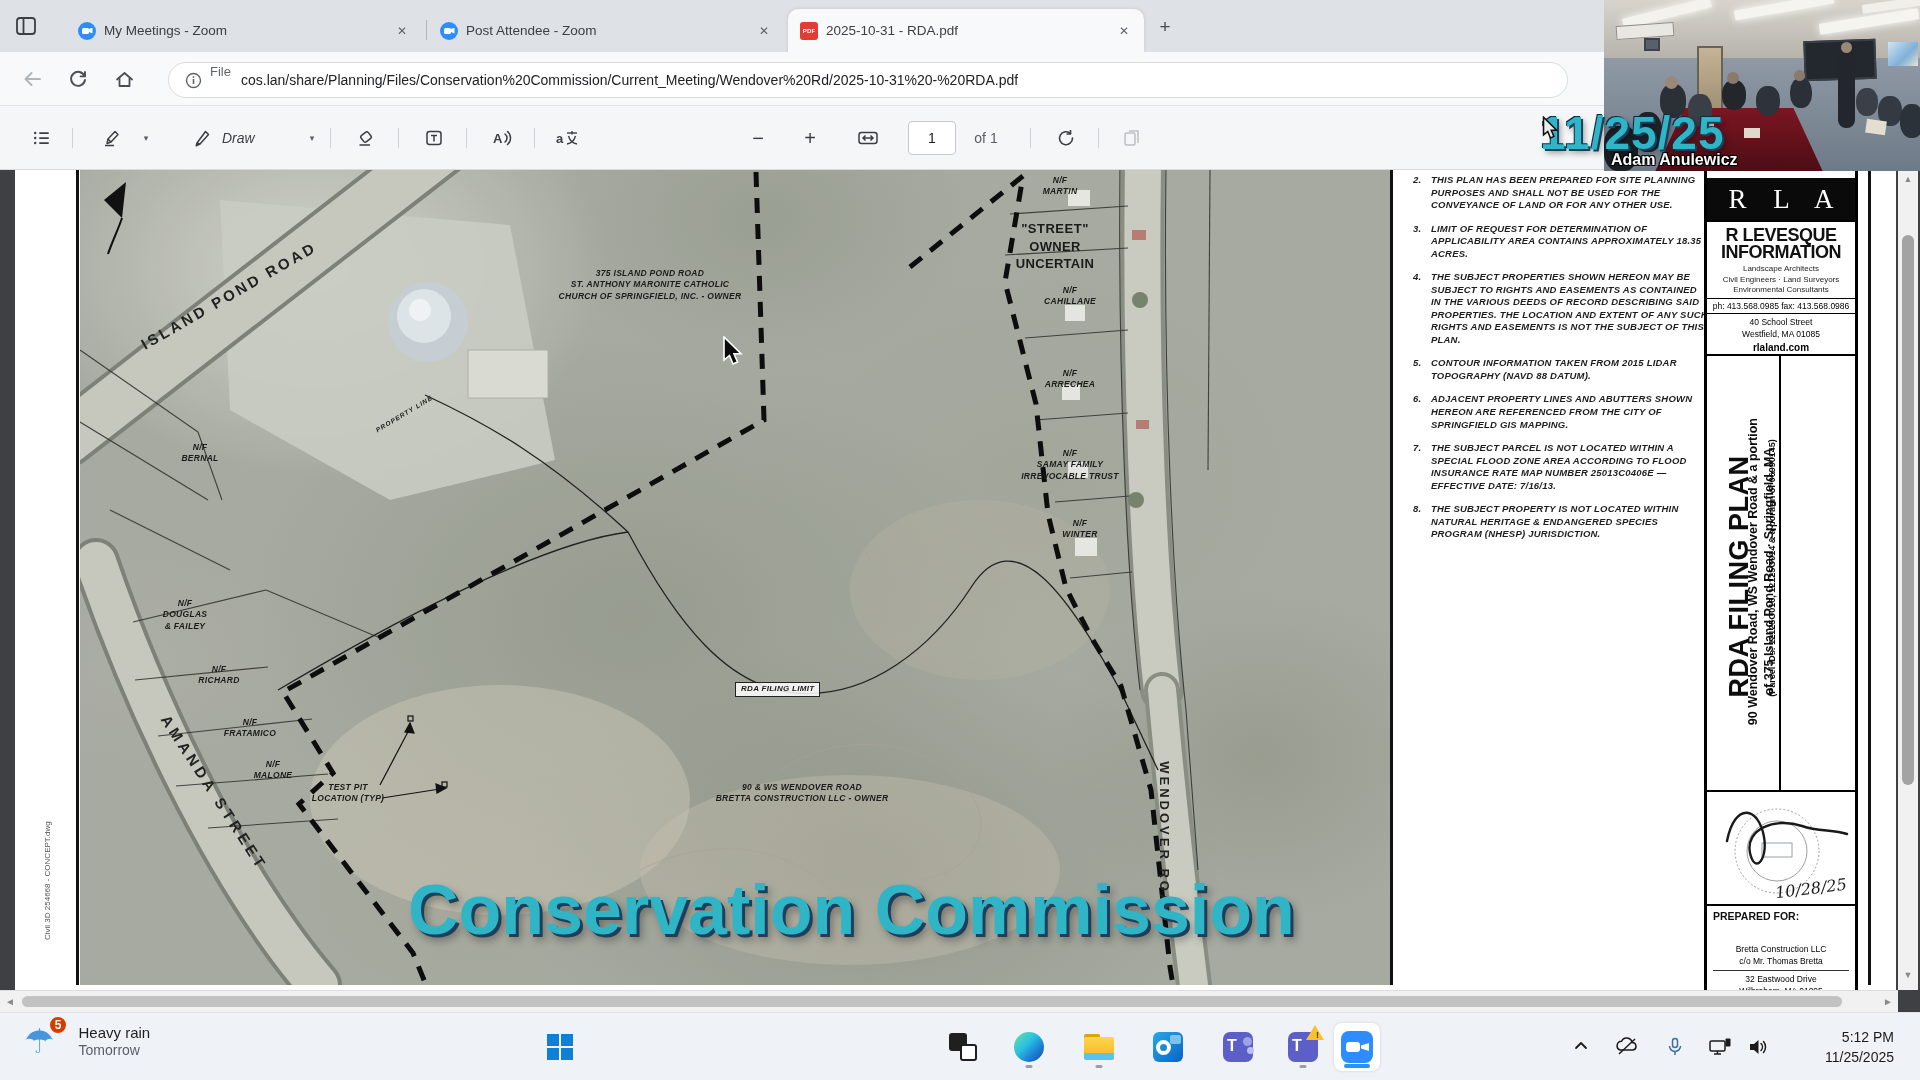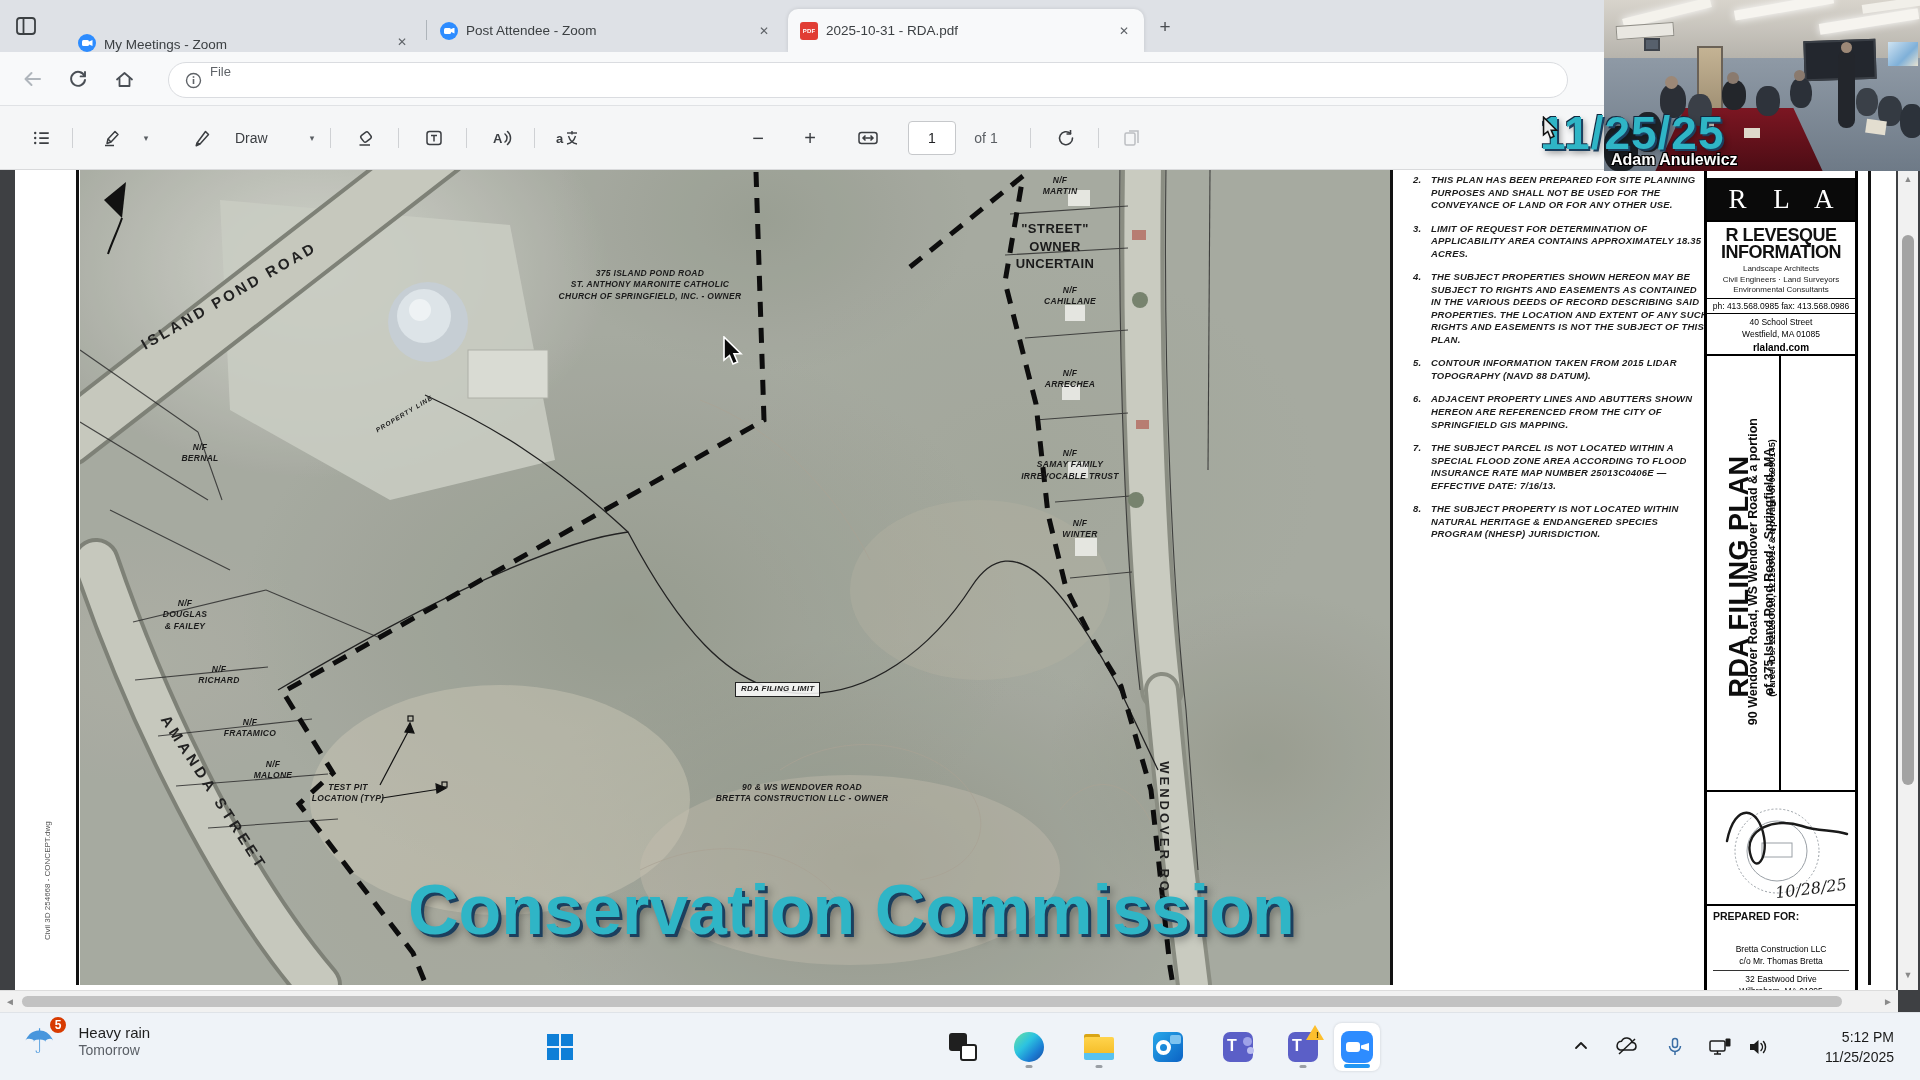--- a/index.html
+++ b/index.html
@@ -27,21 +27,21 @@
   #urlpill { position:absolute; left:168px; top:10px; width:1400px; height:36px; background:#ffffff; border:1px solid #dadce0; border-radius:18px; display:flex; align-items:center; padding:0 16px; }
   #urlpill .scheme { font-size:13px; color:#5f6368; margin:0 10px 17px 8px; }
   #urlpill .url { font-size:14px; color:#202124; white-space:nowrap; overflow:hidden; }
 
   #pdfbar { position:absolute; left:0; top:106px; width:1920px; height:64px; background:#f5f6f7; border-bottom:1px solid #d9dadc; }
   .pbtn { position:absolute; top:16px; height:32px; min-width:32px; display:flex; align-items:center; justify-content:center; border-radius:6px; color:#3b3e42; }
   .pbtn.txt { font-size:14px; color:#3b3e42; }
   .psep { position:absolute; top:22px; width:1px; height:20px; background:#cfd1d4; }
   .chev { font-size:9px; color:#5a5e63; }
   #pagebox { position:absolute; left:908px; top:15px; width:48px; height:34px; border:1px solid #c6c8cb; border-radius:4px; background:#fff; text-align:center; font-size:14px; color:#202124; font-family:"Liberation Sans",sans-serif; }
-  .drawlabel { font-size:14.5px; color:#3b3e42; margin:0 19px; }
+  .drawlabel { font-size:14.5px; color:#3b3e42; margin:0 6px;font-style:italic; }
 
   
   #viewer { position:absolute; left:0; top:170px; width:1920px; height:842px; background:#3e4043; overflow:hidden; }
   #page { position:absolute; left:15px; top:0; width:1881px; height:842px; background:#ffffff; }
   .frameline { position:absolute; background:#111; }
 
   #map { position:absolute; left:65px; top:0; width:1310px; height:815px; overflow:hidden;
     background:
       radial-gradient(ellipse 420px 300px at 18% 12%, rgba(206,208,199,.92), rgba(206,208,199,0) 70%),
       radial-gradient(ellipse 300px 220px at 52% 6%, rgba(128,136,120,.6), transparent 70%),
@@ -133,21 +133,21 @@
 <div id="screen">
 
   <div id="tabstrip">
     <div class="tabactions">
       <svg width="24" height="24" viewBox="0 0 24 24">
           <rect x="3" y="4" width="18" height="16" rx="3" fill="none" stroke="#3c4043" stroke-width="1.8"></rect>
           <line x1="9.5" y1="4" x2="9.5" y2="20" stroke="#3c4043" stroke-width="1.8"></line>
         </svg>
     </div>
 
-    <div class="tab" style="left:66px;align-items:flex-end;">
+    <div class="tab" style="left:66px;">
       <span class="favicon zoomfav"></span>
       <span class="title">My Meetings - Zoom</span>
       <span class="close">✕</span>
     </div>
     <div class="tabsep" style="left:426px;"></div>
 
     <div class="tab" style="left:428px;">
       <span class="favicon zoomfav"></span>
       <span class="title">Post Attendee - Zoom</span>
       <span class="close">✕</span>
@@ -180,20 +180,21 @@
           <path d="M5.5,9.5 V17 H15.5 V9.5" stroke="#4a4f55" stroke-width="1.8" stroke-linecap="round" stroke-linejoin="round"></path>
         </svg>
     </div>
     <div id="urlpill">
       <svg width="17" height="17" viewBox="0 0 17 17">
           <circle cx="8.5" cy="8.5" r="7" fill="none" stroke="#5f6368" stroke-width="1.4"></circle>
           <rect x="7.7" y="7" width="1.6" height="5" fill="#5f6368"></rect>
           <rect x="7.7" y="4.2" width="1.6" height="1.6" fill="#5f6368"></rect>
         </svg>
       <span class="scheme">File</span>
+      <span class="url">cos.lan/share/Planning/Files/Conservation%20Commission/Current_Meeting/Wendover%20Rd/2025-10-31%20-%20RDA.pdf</span>
     </div>
   </div>
 
   <div id="pdfbar">
     <div class="pbtn" style="left:26px;">
       <svg width="20" height="20" viewBox="0 0 20 20">
           <circle cx="3.2" cy="5" r="1.2" fill="#3b3e42"></circle>
           <circle cx="3.2" cy="10" r="1.2" fill="#3b3e42"></circle>
           <circle cx="3.2" cy="15" r="1.2" fill="#3b3e42"></circle>
           <rect x="7" y="4.2" width="10" height="1.7" rx=".8" fill="#3b3e42"></rect>

